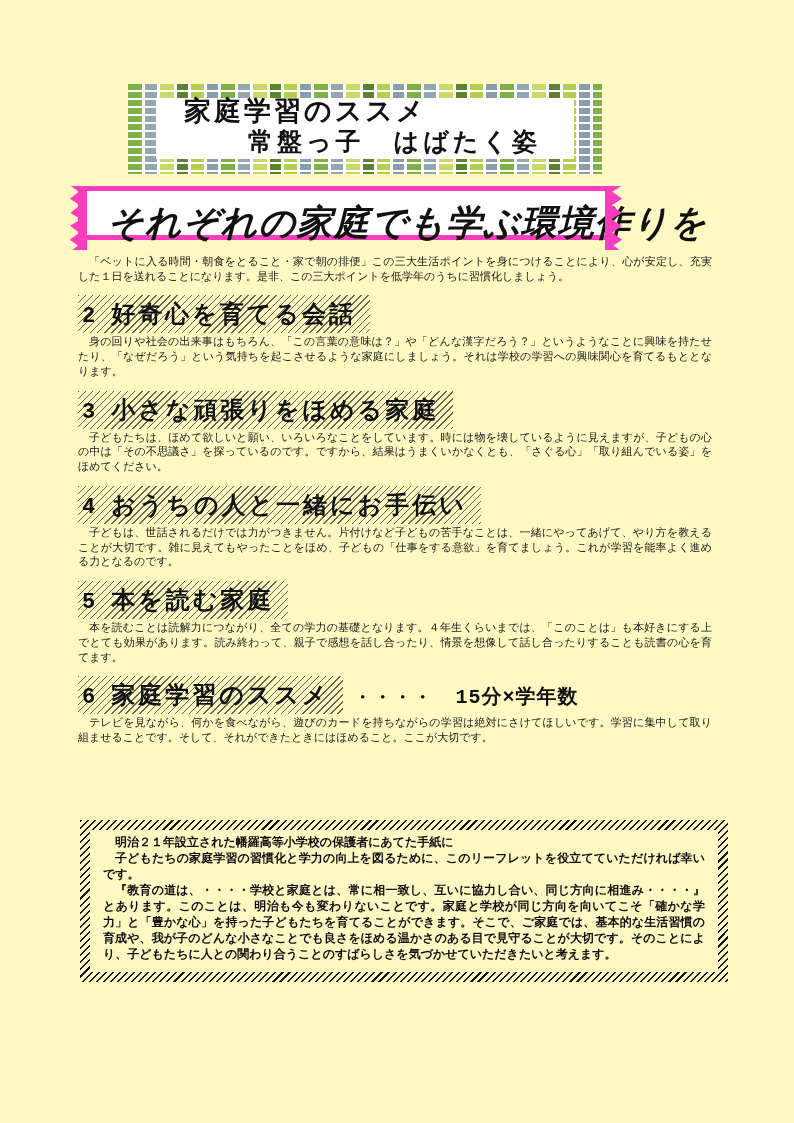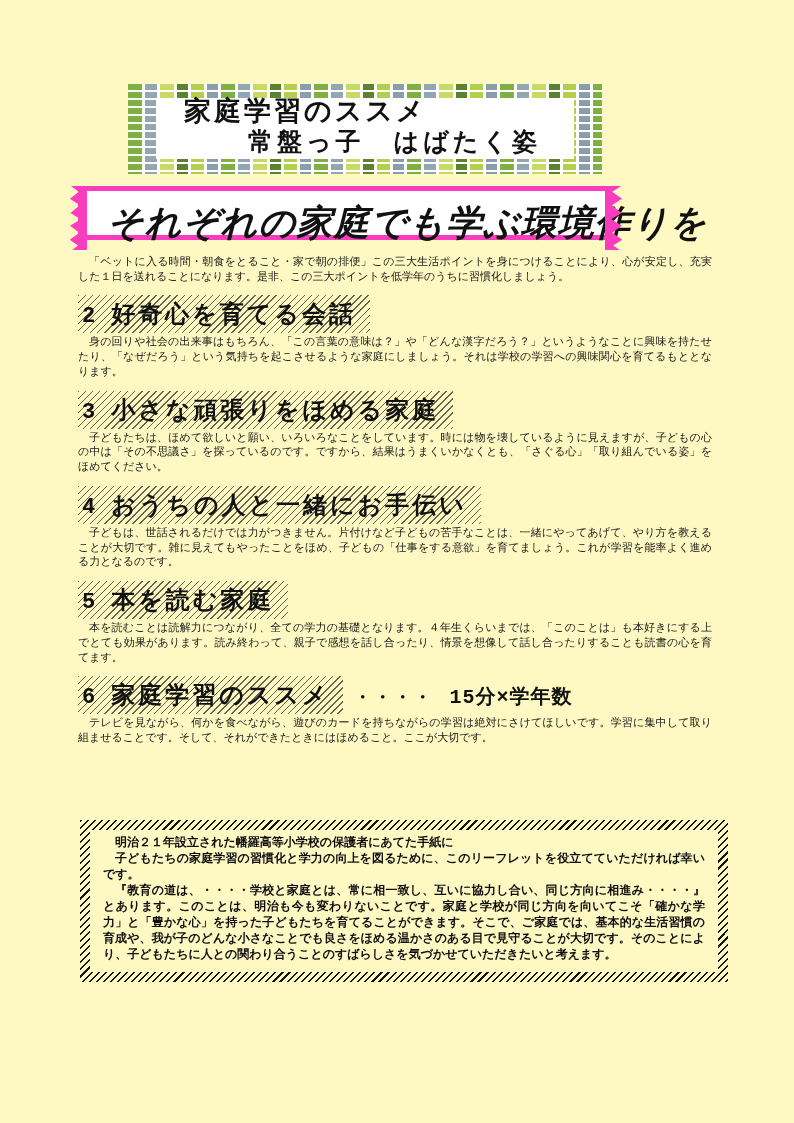--- a/index.html
+++ b/index.html
@@ -41,21 +41,21 @@
   .sec{margin-bottom:11px;}
   .sec-head{margin:0 0 2px 0;}
   .hatch{
     display:inline-block;padding:3px 14px 3px 4px;
     background-image:repeating-linear-gradient(135deg, rgba(20,20,20,.65) 0 1px, rgba(0,0,0,0) 1px 5px);
   }
   .sec-num{font-size:22px;font-weight:800;margin-right:16px;}
   .sec-title{font-size:24px;font-weight:800;letter-spacing:3px;}
   .sec-extra{font-weight:800;margin-left:10px;white-space:nowrap;}
   .sec-dots{font-size:18px;letter-spacing:2px;}
-  .sec-formula{font-size:20px;margin-left:16px;letter-spacing:1px;}
+  .sec-formula{font-size:20px;margin-left:22px;letter-spacing:1px;}
   .sec-body{margin:1px 16px 0 0;font-size:11px;line-height:1.34;text-indent:1em;color:#161616;text-align:justify;}
   
   .letter-box{
     position:absolute;left:80px;top:820px;width:648px;box-sizing:border-box;
     border:10px solid transparent;
     border-image:repeating-linear-gradient(135deg,#141414 0 1.5px, rgba(0,0,0,0) 1.5px 5px) 10;
     padding:6px 13px 8px 13px;
   }
   .letter-box p{margin:0;font-size:12px;font-weight:700;line-height:1.33;text-indent:1em;color:#0e0e0e;text-align:justify;}
 </style>

